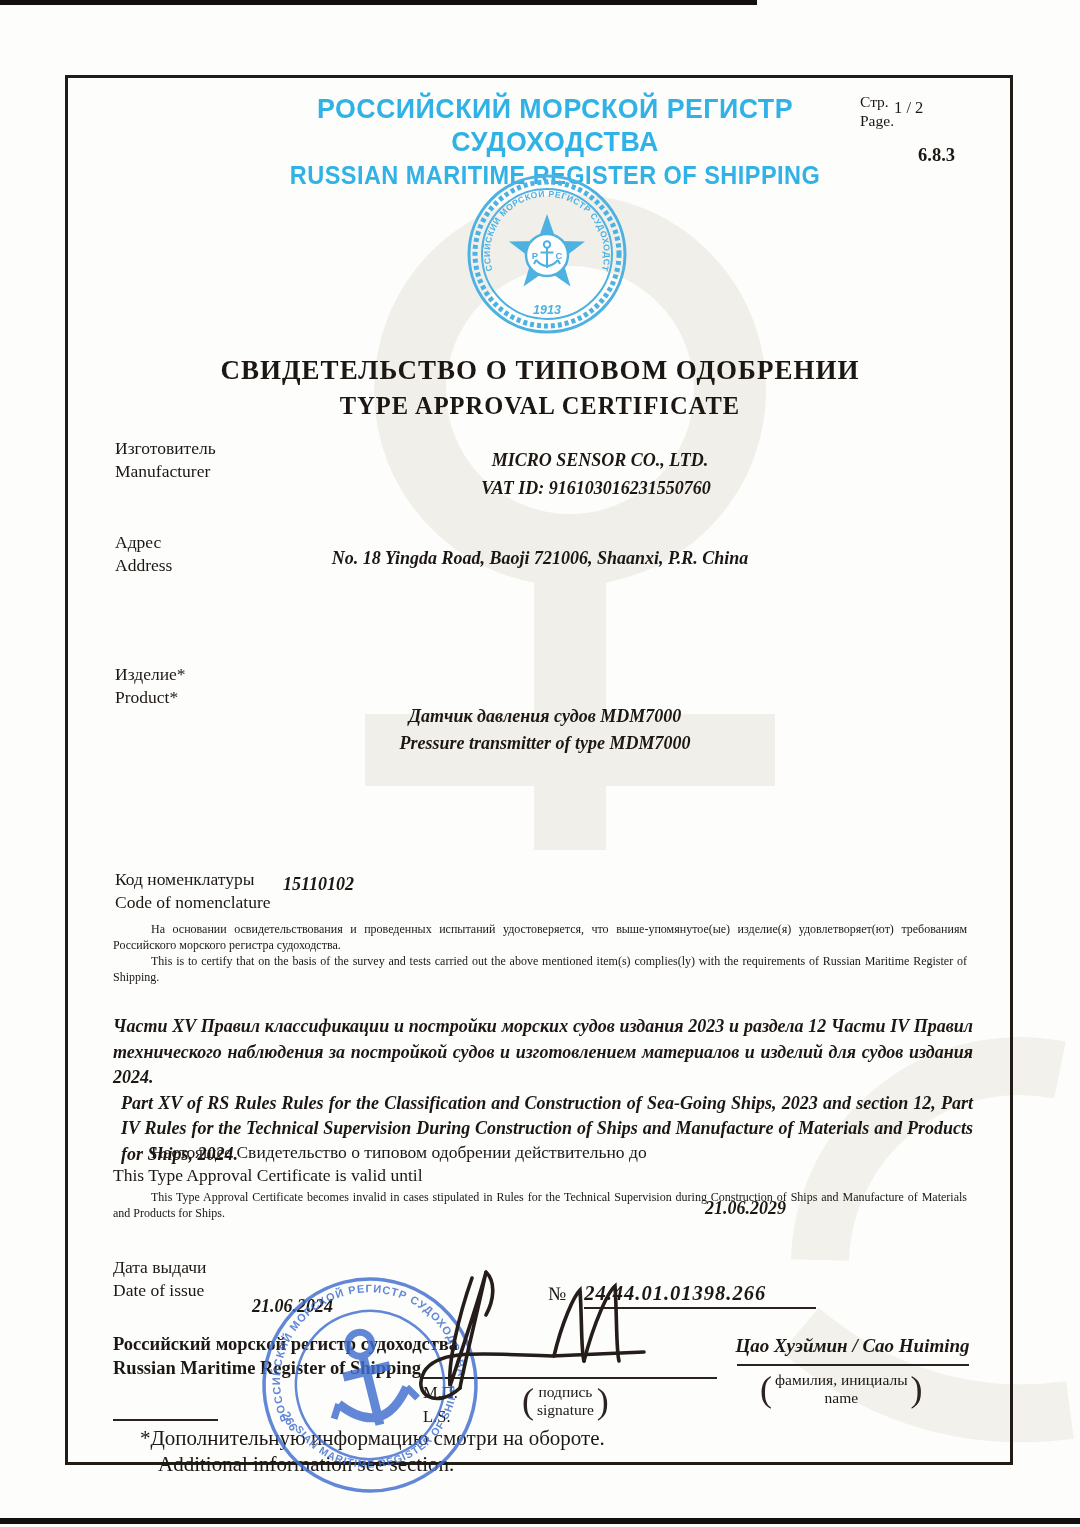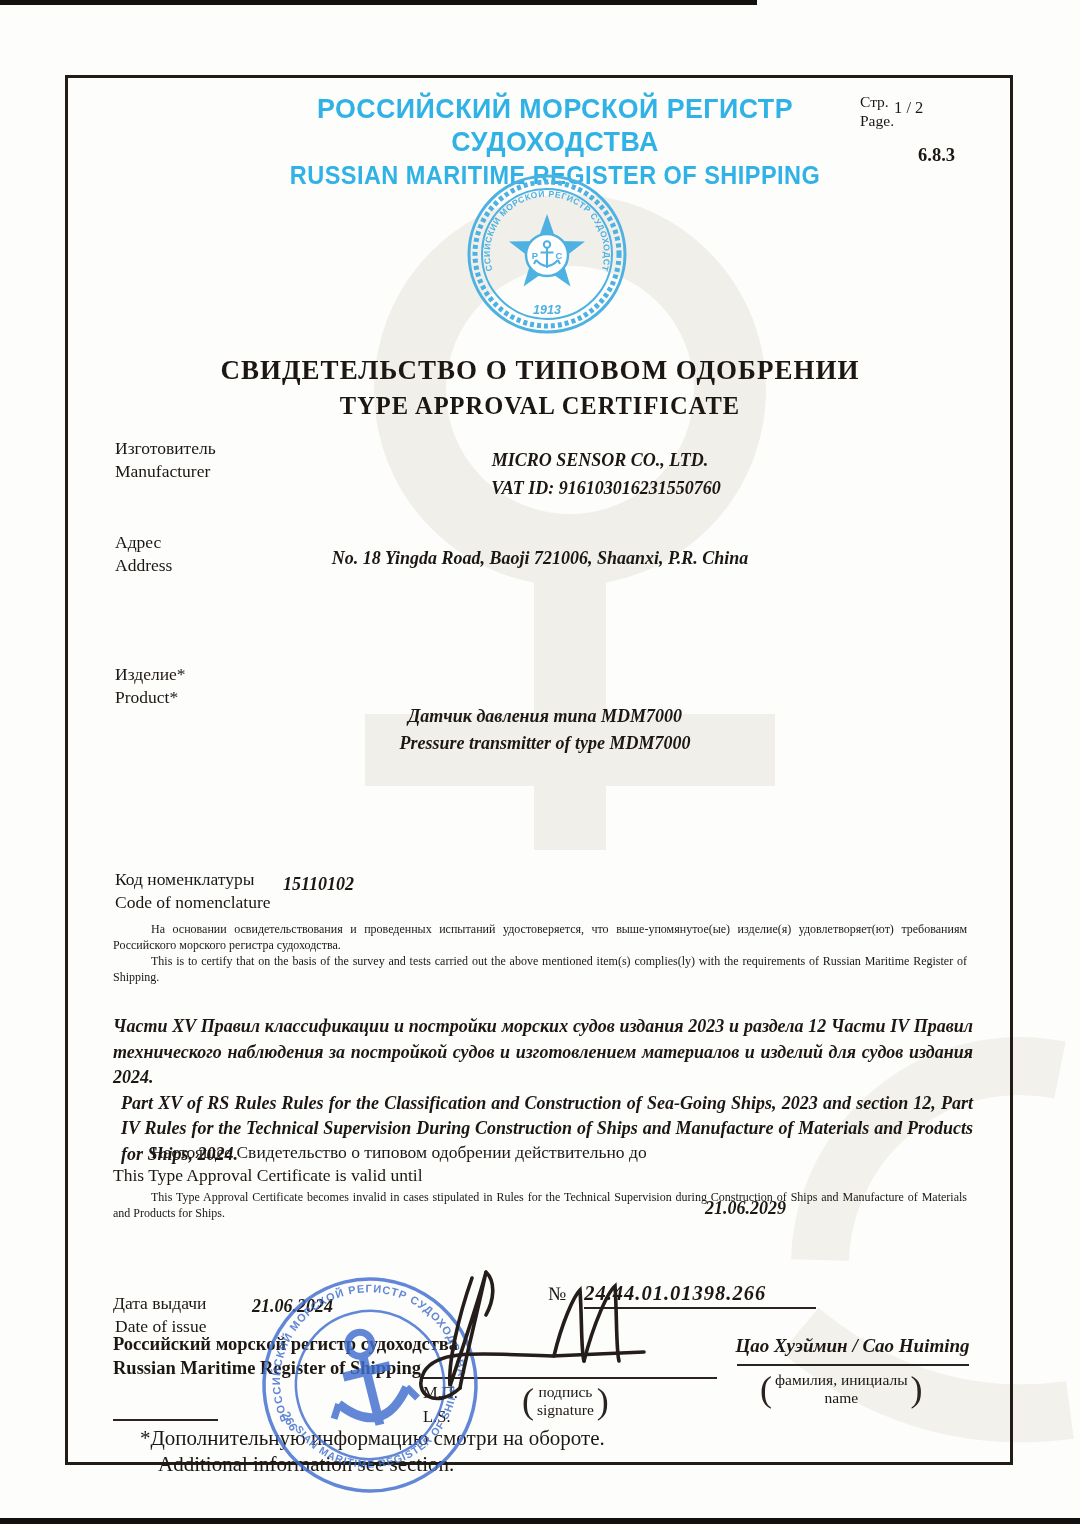--- a/index.html
+++ b/index.html
@@ -104,33 +104,33 @@
 <div class="abs center" style="left:115px; top:355px; width:850px;">
   <div class="title-ru">СВИДЕТЕЛЬСТВО О ТИПОВОМ ОДОБРЕНИИ</div>
   <div class="title-en" style="margin-top:6px;">TYPE APPROVAL CERTIFICATE</div>
 </div>
 
 <div class="abs lbl" style="left:115px; top:437px;">
   <div>Изготовитель</div>
   <div>Manufacturer</div>
 </div>
 <div class="abs center val" style="left:200px; top:450px; width:800px;">MICRO SENSOR CO., LTD.</div>
-<div class="abs center val" style="left:206px; top:478px; width:800px;">VAT ID: 916103016231550760</div>
+<div class="abs center val" style="left:196px; top:478px; width:800px;">VAT ID: 916103016231550760</div>
 
 <div class="abs lbl" style="left:115px; top:531px;">
   <div>Адрес</div>
   <div>Address</div>
 </div>
 <div class="abs center val" style="left:140px; top:548px; width:800px;">No. 18 Yingda Road, Baoji 721006, Shaanxi, P.R. China</div>
 
 <div class="abs lbl" style="left:115px; top:663px;">
   <div>Изделие*</div>
   <div>Product*</div>
 </div>
-<div class="abs center val" style="left:145px; top:706px; width:800px;">Датчик давления типа MDM7000</div>
+<div class="abs center val" style="left:145px; top:706px; width:800px;">Датчик давления судов MDM7000</div>
 <div class="abs center val" style="left:145px; top:733px; width:800px;">Pressure transmitter of type MDM7000</div>
 
 <div class="abs lbl" style="left:115px; top:868px;">
   <div>Код номенклатуры</div>
   <div>Code of nomenclature</div>
 </div>
 <div class="abs val" style="left:283px; top:874px;">15110102</div>
 
 <div class="abs" style="left:113px; top:922px; width:854px;">
   <p class="par ind">На основании освидетельствования и проведенных испытаний удостоверяется, что выше-упомянутое(ые) изделие(я) удовлетворяет(ют) требованиям Российского морского регистра судоходства.</p>
@@ -145,21 +145,21 @@
 <div class="abs" style="left:113px; top:1141px; width:854px;">
   <div class="lbl ind">Настоящее Свидетельство о типовом одобрении действительно до</div>
   <div class="lbl">This Type Approval Certificate is valid until</div>
 </div>
 <div class="abs val" style="left:705px; top:1155px;margin-top:43px;">21.06.2029</div>
 
 <div class="abs" style="left:113px; top:1190px; width:854px;">
   <p class="par ind">This Type Approval Certificate becomes invalid in cases stipulated in Rules for the Technical Supervision during Construction of Ships and Manufacture of Materials and Products for Ships.</p>
 </div>
 
-<div class="abs lbl" style="left:113px; top:1292px;text-align:right;">
+<div class="abs lbl" style="left:113px; top:1256px;">
   <div>Дата выдачи</div>
   <div>Date of issue</div>
 </div>
 <div class="abs val" style="left:252px; top:1296px;">21.06.2024</div>
 
 <div class="abs" style="left:548px; top:1282px;">
   <span style="font-size:19px;">№</span>
   <span class="val num-underline" style="font-size:20.5px; letter-spacing:1px; margin-left:14px; display:inline-block; width:232px;">24.44.01.01398.266</span>
 </div>
 

